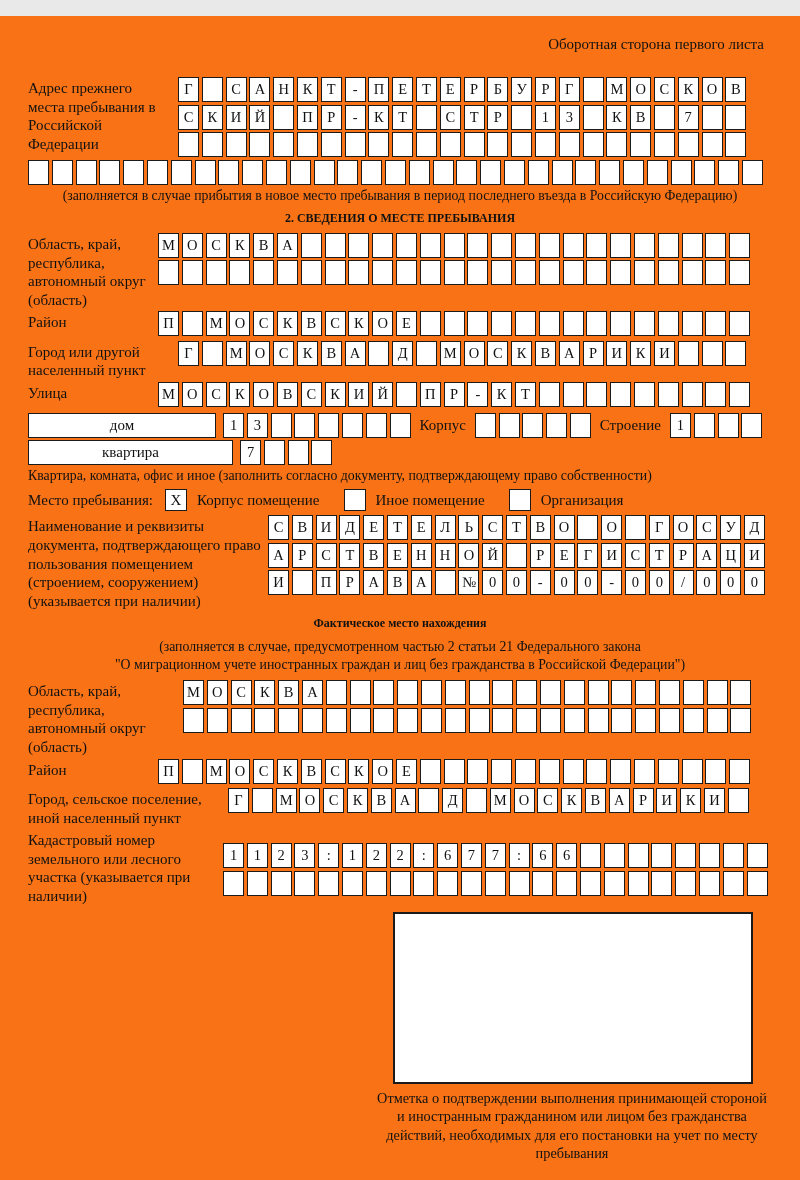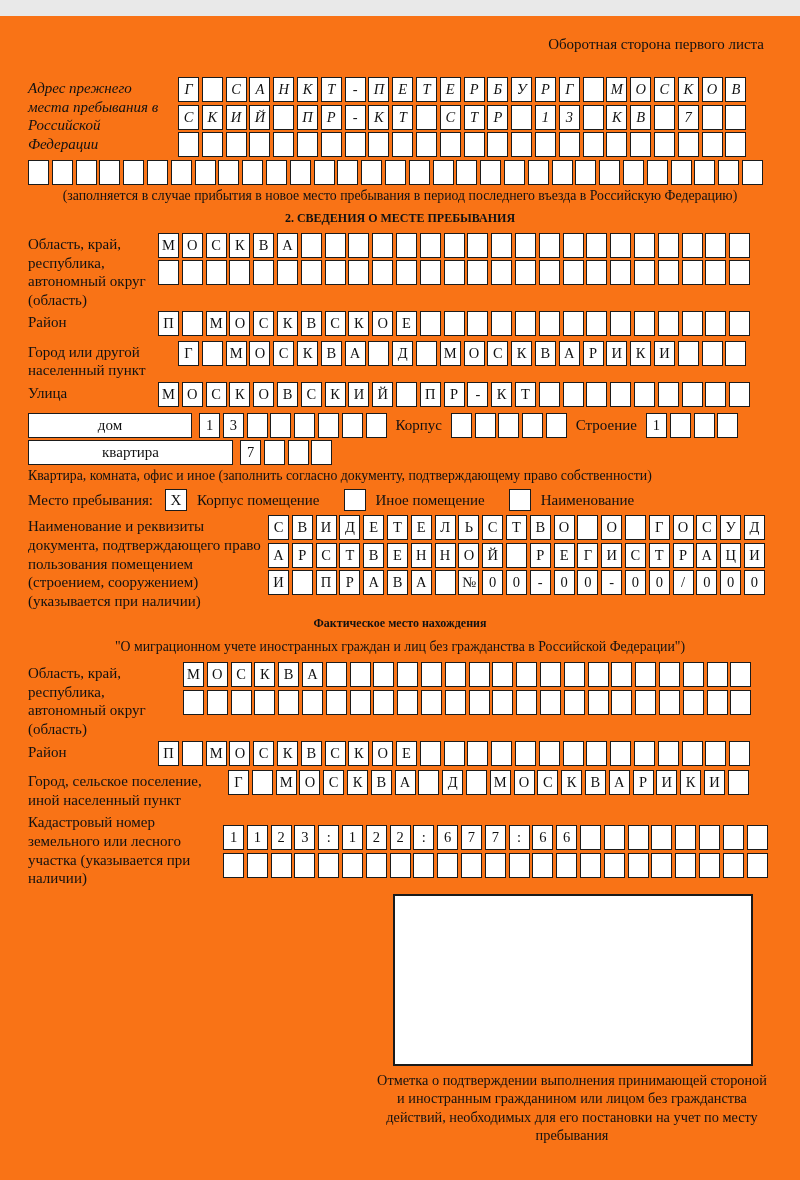--- a/index.html
+++ b/index.html
@@ -19,32 +19,32 @@
   .cell-row { display:flex; margin-bottom:2.5px; flex:none; }
   .cell { flex:none; width:21px; height:25px; border:1.6px solid #1b1b1b; margin-right:2.8px;
           display:flex; align-items:center; justify-content:center; font-size:14.5px; background:#fff; }
 
   .note { font-size:13.8px; line-height:1.3; }
   .center { text-align:center; }
   .sec-title { text-align:center; font-weight:bold; font-size:12px; margin:6px 0 7px;font-family:Liberation Serif, serif; }
 
   .label-box { border:1.6px solid #1b1b1b; height:25px; display:flex; align-items:center; justify-content:center;
                font-size:15px; flex:none; margin-right:7px; background:#fff; }
-  .box-dom { width:164px; } .box-kv { width:205px; }
+  .box-dom { width:188px; } .box-kv { width:205px; }
   .inline-lbl { font-size:15px; margin:0 9px 0 6px; align-self:center; flex:none; }
 
   .stay-row { margin:4px 0 2px; }
   .stay-lbl { font-size:15px; margin-right:4px; align-self:center; }
   .checkbox { width:22px; height:22px; border:1.6px solid #1b1b1b; display:inline-flex; align-items:center;
               justify-content:center; font-size:15px; margin:0 10px 0 8px; flex:none; background:#fff; }
   .cb-label { font-size:15px; margin-right:16px; align-self:center; }
   .stay-note { margin-left:232px; margin-bottom:5px; }
 
   .mb2 { margin-bottom:2px; } .mb4 { margin-bottom:4px; } .mb6 { margin-bottom:6px; }
-  .mt4 { margin-top:4px; } .mt24 { margin-top:24px;font-style:italic; }
+  .mt4 { margin-top:4px; } .mt24 { margin-top:24px; }
   .pt14 { padding-top:14px; }
 
   .stamp-box { width:360px; height:172px; border:2px solid #1b1b1b; margin-left:365px; margin-top:6px; background:#fff; }
   .stamp-note { width:392px; margin-left:348px; text-align:center; font-size:14.3px; line-height:1.3; margin-top:5px; }
 </style>
 </head>
 <body>
 
 <div class="page">
 
@@ -363,21 +363,21 @@
   <div class="note mb4">Квартира, комната, офис и иное (заполнить согласно документу, подтверждающему право собственности)</div>
 
   <div class="flexrow stay-row">
     <span class="stay-lbl">Место пребывания:</span>
     <span class="flexrow vcenter">
         <span class="checkbox">X</span>
         <span class="cb-label">Корпус помещение</span>
         <span class="checkbox"></span>
         <span class="cb-label">Иное помещение</span>
         <span class="checkbox"></span>
-        <span class="cb-label">Наименование</span>
+        <span class="cb-label">Организация</span>
       </span>
   </div>
 
   <div class="flexrow mt4">
     <div class="lbl w240">Наименование и реквизиты документа, подтверждающего право пользования помещением (строением, сооружением) (указывается при наличии)</div>
     <div>
       <div class="cell-row">
           <span class="cell">С</span>
           <span class="cell">В</span>
           <span class="cell">И</span>
@@ -443,20 +443,21 @@
           <span class="cell">0</span>
           <span class="cell">/</span>
           <span class="cell">0</span>
           <span class="cell">0</span>
           <span class="cell">0</span>
         </div>
     </div>
   </div>
 
   <div class="sec-title">Фактическое место нахождения</div>
+  <div class="note center">(заполняется в случае, предусмотренном частью 2 статьи 21 Федерального закона</div>
   <div class="note center mb6">"О миграционном учете иностранных граждан и лиц без гражданства в Российской Федерации")</div>
 
   <div class="flexrow mb2">
     <div class="lbl w155">Область, край, республика, автономный округ (область)</div>
     <div>
       <div class="cell-row">
           <span class="cell">М</span>
           <span class="cell">О</span>
           <span class="cell">С</span>
           <span class="cell">К</span>

